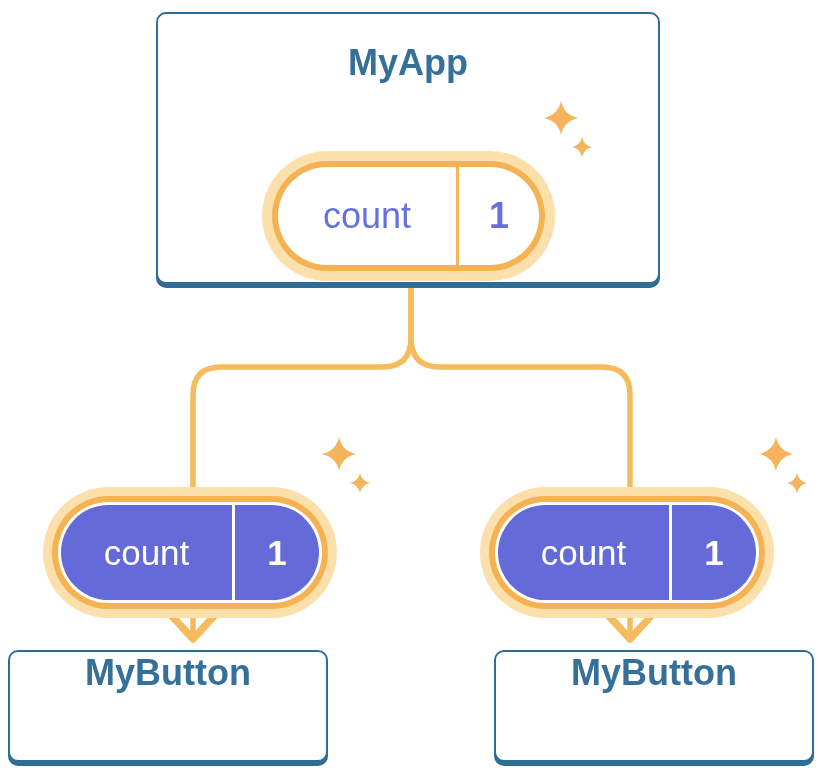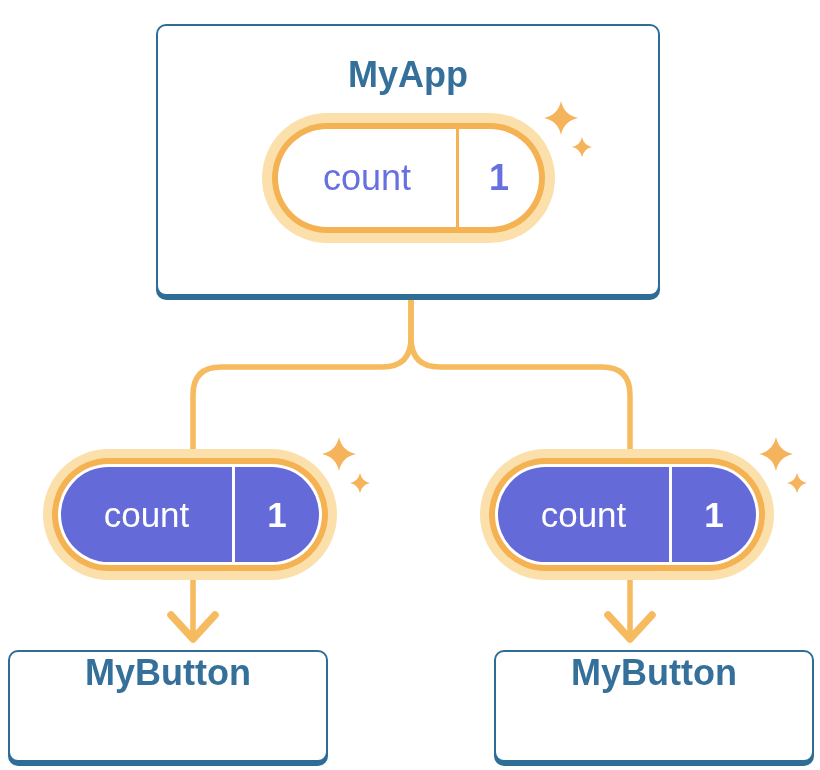--- a/index.html
+++ b/index.html
@@ -23,35 +23,35 @@
   
   .card {
     position: absolute;
     background: #ffffff;
     border: 2.5px solid #2E6E96;
     border-radius: 10px;
     box-shadow: 0 4px 0 0 #2E6E96;
     box-sizing: border-box;
     z-index: 2;
   }
-  .card-app   { left: 156px; top: 24px;  width: 504px; height: 272px; }
+  .card-app   { left: 156px; top: 12px;  width: 504px; height: 272px; }
   .card-btn-l { left: 8px;   top: 650px; width: 320px; height: 112px; }
   .card-btn-r { left: 494px; top: 650px; width: 320px; height: 112px; }
 
   .card-title {
     color: #35709B;
     font-weight: 700;
     font-size: 36px;
     text-align: center;
   }
   .card-app .card-title { position: absolute; left: 0; top: 28px; width: 100%; }
   .card-btn-l, .card-btn-r { display: flex; align-items: flex-start; justify-content: center; }
 
   
-  .pill { position: absolute; z-index: 3; }
+  .pill { position: absolute; z-index: 3; margin-top: 38px; }
   .ring-light { background: #FCE0AC; border-radius: 999px; padding: 10px; }
   .ring-orange { background: #F4B253; border-radius: 999px; padding: 6px; }
   .ring-white { background: #ffffff; border-radius: 999px; padding: 3px; }
   .pill-body {
     border-radius: 999px;
     display: flex;
     align-items: stretch;
     overflow: hidden;
   }
 

